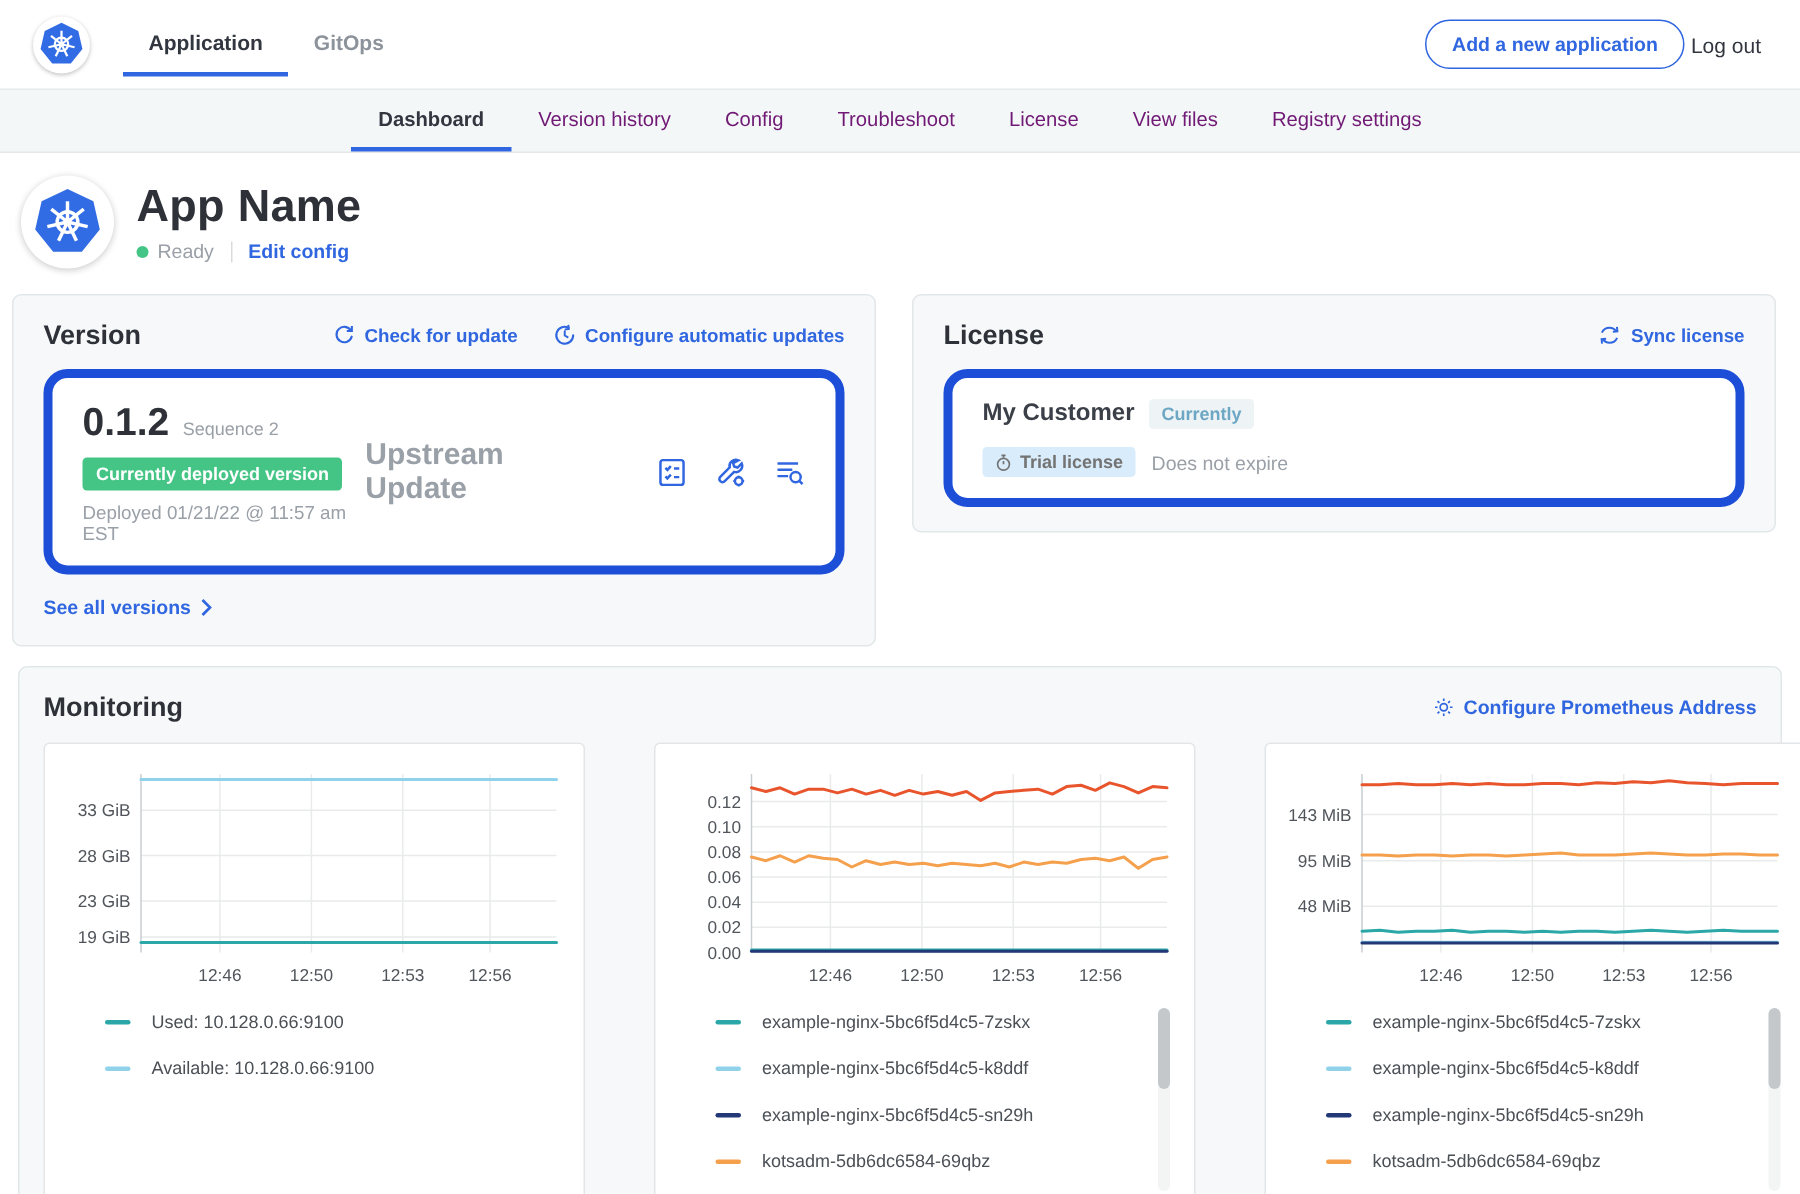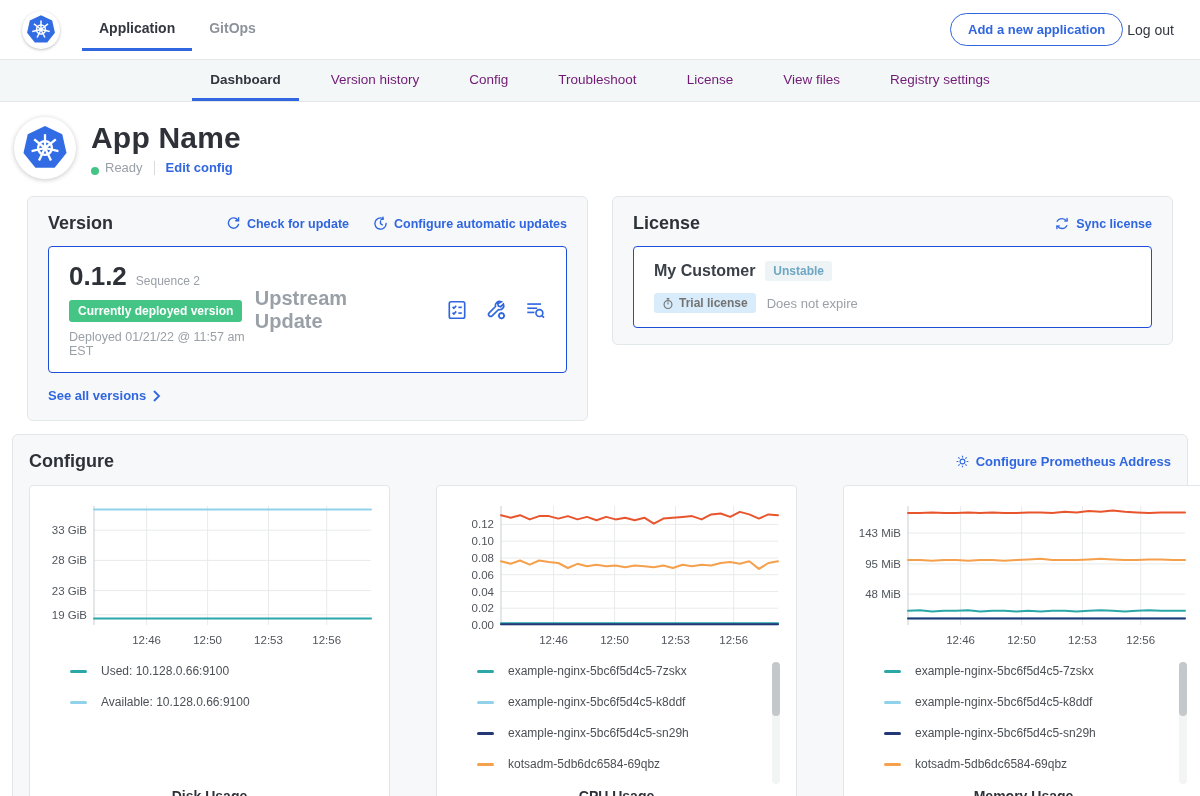--- a/index.html
+++ b/index.html
@@ -10,43 +10,43 @@
   .topnav{height:60px;display:flex;align-items:center;padding:0 26px 0 22px;border-bottom:1px solid #e6e9eb;background:#fff}
   .k8s-badge{width:38px;height:38px;border-radius:50%;background:#fff;box-shadow:0 1px 3px rgba(0,0,0,.25);display:flex;align-items:center;justify-content:center;margin-right:22px}
   .topnav-tabs{display:flex;height:43px}
   .topnav-tab{padding:0 17px;line-height:40px;font-size:14px;font-weight:bold;color:#8d939b;border-bottom:3px solid transparent;cursor:pointer}
   .topnav-tab.active{color:#32363f;border-bottom-color:#3066e0}
   .topnav-right{margin-left:auto;display:flex;align-items:center;gap:4px}
   .add-app-btn{border:1px solid #3066e0;background:#fff;color:#3066e0;font-weight:bold;font-size:13px;border-radius:17px;padding:8px 17px;font-family:inherit;cursor:pointer}
   .logout{font-size:14px;color:#32363f;cursor:pointer}
 
   
-  .subnav{height:42px;background:#f4f7f8;border-bottom:1px solid #e3e7e9;display:flex;justify-content:center;gap:14px}
+  .subnav{height:42px;background:#f4f7f8;border-bottom:1px solid #e3e7e9;display:flex;justify-content:center;}
   .subnav-tab{padding:0 18px;line-height:39px;font-size:13.5px;color:#701a75;border-bottom:3px solid transparent;cursor:pointer}
   .subnav-tab.active{color:#32363f;font-weight:bold;border-bottom-color:#3066e0}
 
   
   .app-header{display:flex;align-items:center;padding:15px 0 14px 14px}
   .app-avatar{width:62px;height:62px;border-radius:50%;background:#fff;box-shadow:0 1px 5px rgba(0,0,0,.22);display:flex;align-items:center;justify-content:center}
   .app-meta{margin-left:15px}
   .app-title{font-size:30px;font-weight:bold;color:#2e3238;letter-spacing:.2px}
-  .app-status-row{display:flex;align-items:flex-end;margin-top:5px;font-size:13px}
+  .app-status-row{display:flex;align-items:center;margin-top:5px;font-size:13px}
   .status-dot{width:8px;height:8px;border-radius:50%;background:#44c585;margin-right:6px}
   .status-text{color:#9aa0a7}
   .vdiv{width:1px;height:14px;background:#d7dbde;margin:0 11px}
   .link{color:#3066e0;font-weight:bold;font-size:13px;cursor:pointer;display:inline-flex;align-items:center;gap:6px}
 
   
-  .cards-row{display:flex;gap:24px;padding:3px 27px 0;align-items:flex-start}
+  .cards-row{display:flex;gap:24px;padding:3px 8px 0;align-items:flex-start}
   .card{background:#f6f8f9;border:1px solid #e2e7e9;border-radius:6px;padding:16px 20px}
   .half-card{width:576px}
   .card-head{display:flex;align-items:center;justify-content:space-between;margin-bottom:12px}
   .card-title{font-size:18px;font-weight:bold;color:#2e3238}
   .card-head-links{display:flex;gap:24px}
-  .inner-box{background:#fff;border:1px solid #1d4ed8;border-radius:4px;padding:14px 20px}
+  .inner-box{background:#fff;border:6px solid #1d4ed8;border-radius:16px;padding:14px 20px}
   .version-box{display:flex;align-items:center;justify-content:space-between}
   .ver-row{display:flex;align-items:baseline}
   .ver-number{font-size:26px;font-weight:bold;color:#2e3238}
   .ver-seq{font-size:12px;color:#9aa0a7;margin-left:9px}
   .deployed-badge{display:inline-block;background:#44c585;color:#fff;font-size:12px;font-weight:bold;padding:4px 9px;border-radius:3px;margin-top:8px}
   .deployed-at{font-size:12.5px;color:#9aa0a7;margin-top:8px}
   .upstream{font-size:20px;font-weight:bold;color:#9aa0a7;margin-right:40px}
   .ver-icons{display:flex;gap:17px;align-items:center}
   .icon-btn{color:#3066e0;cursor:pointer;display:flex}
   .card-foot-link{margin-top:13px}
@@ -224,41 +224,41 @@
             <path d="M13.3 2l.3 3.2-3.2.3"></path>
             <path d="M13.4 9.8c-.9 2.1-3 3.5-5.4 3.5-2 0-3.8-1-4.9-2.5"></path>
             <path d="M2.7 14l-.3-3.2 3.2-.3"></path>
           </svg>
         <span>Sync license</span>
       </span>
     </div>
     <div class="inner-box">
       <div class="cust-row">
         <span class="cust-name">My Customer</span>
-        <span class="channel-badge">Unstable</span>
+        <span class="channel-badge">Currently</span>
       </div>
       <div class="lic-row2">
         <span class="trial-badge">
           <svg width="12" height="13" viewBox="0 0 14 14" fill="none" stroke="currentColor" stroke-width="1.3">
               <circle cx="7" cy="8.2" r="4.6"></circle>
               <line x1="7" y1="8.2" x2="7" y2="5.6"></line>
               <line x1="5.4" y1="1.3" x2="8.6" y2="1.3"></line>
               <line x1="7" y1="1.3" x2="7" y2="3.2"></line>
             </svg>
           <span>Trial license</span>
         </span>
         <span class="expiry">Does not expire</span>
       </div>
     </div>
   </div>
 </div>
 
 <section class="card monitoring">
   <div class="card-head" style="margin-bottom:0">
-    <div class="card-title">Configure</div>
+    <div class="card-title">Monitoring</div>
     <span class="link">
       <svg width="15" height="15" viewBox="0 0 20 20" fill="none" stroke="currentColor" stroke-width="1.5">
           <circle cx="10" cy="10" r="3.2"></circle>
           <path d="M10 2.2v2.3M10 15.5v2.3M2.2 10h2.3M15.5 10h2.3M4.5 4.5l1.6 1.6M13.9 13.9l1.6 1.6M15.5 4.5l-1.6 1.6M6.1 13.9l-1.6 1.6"></path>
         </svg>
       <span>Configure Prometheus Address</span>
     </span>
   </div>
   <div class="panels">
 

